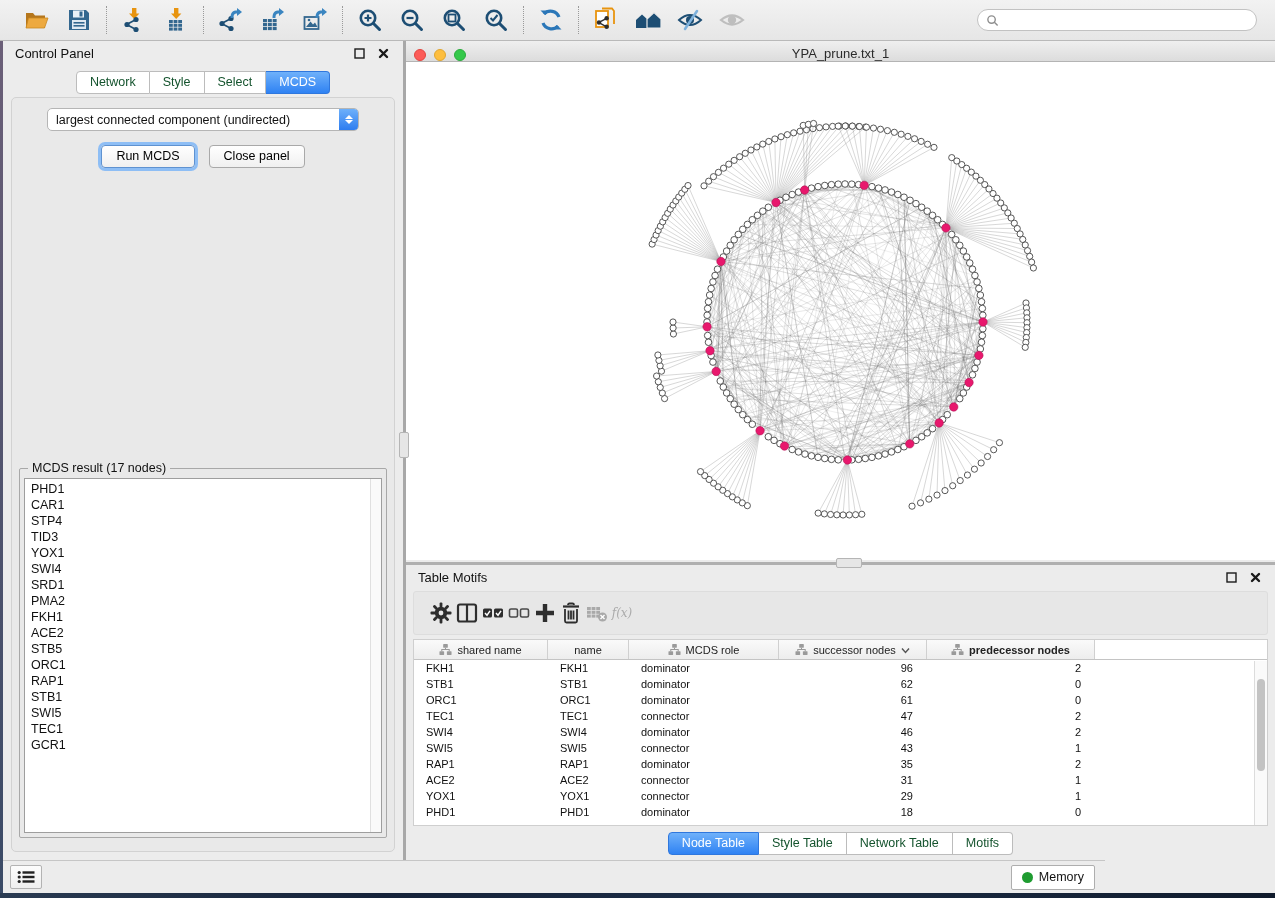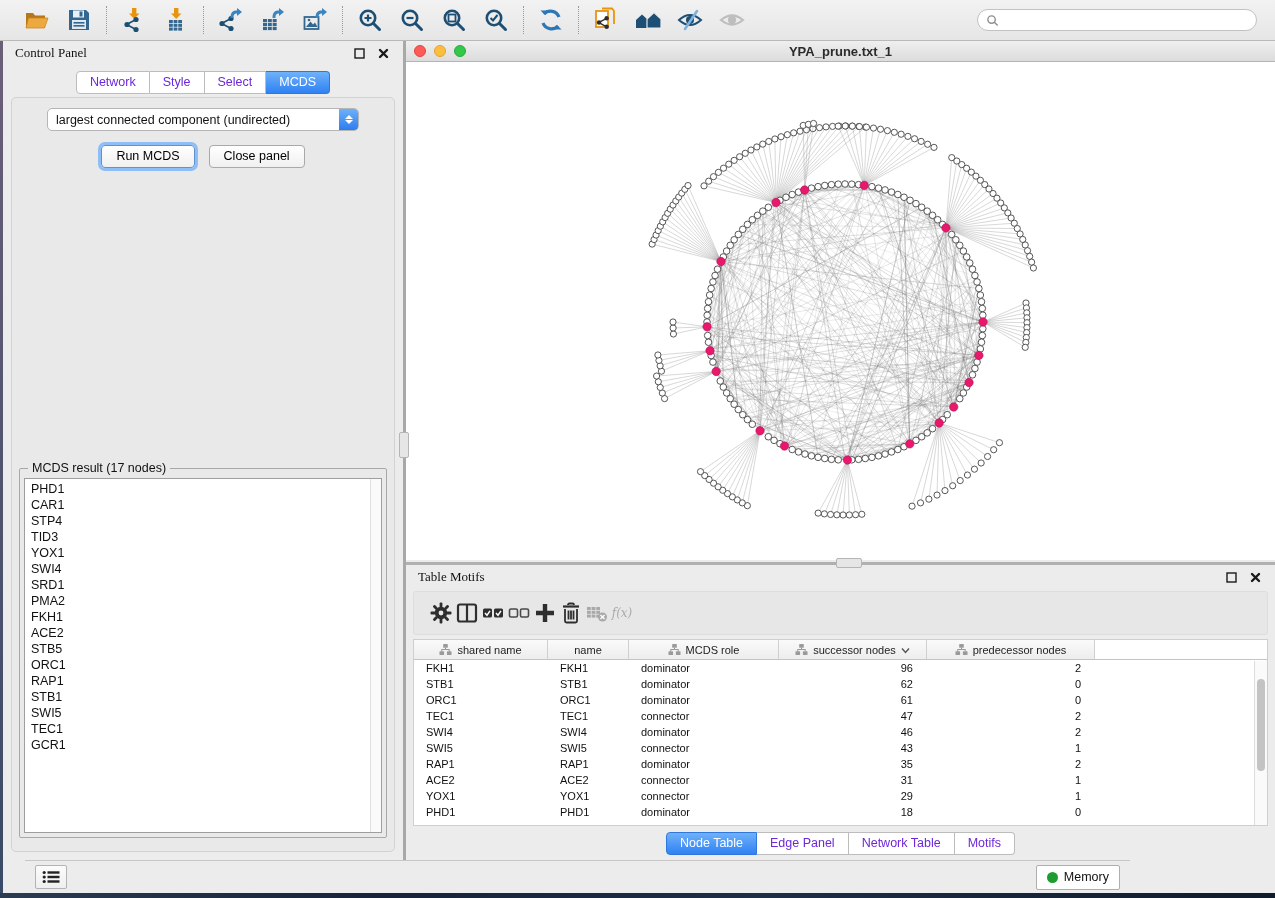--- a/index.html
+++ b/index.html
@@ -14,26 +14,26 @@
   .tb-sep { width:0; height:28px; border-left:1px dotted #9a9a9a; }
   .tb-btn { width:30px; height:30px; display:flex; align-items:center; justify-content:center; cursor:pointer; }
   .tb-btn svg { width:26px; height:26px; }
   .tb-btn.disabled { opacity:.55; }
   #search-wrap { margin-left:auto; margin-right:8px; }
   #search-box { width:280px; height:22px; background:#fff; border:1px solid #c2c2c2; border-radius:11px; display:flex; align-items:center; padding:0 8px; }
   #search-box input { border:none; outline:none; flex:1; font-size:12px; background:transparent; font-family:"Liberation Sans",sans-serif; }
 
   
   #control-panel { position:absolute; left:3px; top:41px; width:400px; height:819px; background:#ececec; }
-  .panel-titlebar { height:24px; display:flex; align-items:center; padding:0 12px; font-size:13px;font-family:Liberation Serif, serif; }
+  .panel-titlebar { height:24px; display:flex; align-items:center; padding:0 12px; font-size:13px; }
   .panel-titlebar .spacer { flex:1; }
   .win-ctrl { width:16px; height:16px; display:flex; align-items:center; justify-content:center; margin-left:8px; cursor:pointer; }
   #cp-tabs-row { display:flex; justify-content:center; margin-top:6px; }
   .seg-control { display:flex; }
-  .seg-btn { font-size:12.5px; padding:3px 13px 4px; background:#fff; border:1px solid #bcbcbc; border-left:none; cursor:pointer; color:#6d28d9; }
+  .seg-btn { font-size:12.5px; padding:3px 13px 4px; background:#fff; border:1px solid #bcbcbc; border-left:none; cursor:pointer; color:#14532d; }
   .seg-btn:first-child { border-left:1px solid #bcbcbc; border-radius:4px 0 0 4px; }
   .seg-btn:last-child { border-radius:0 4px 4px 0; }
   .seg-btn.selected { background:linear-gradient(#6fb1fa,#2f82f3); color:#fff; border-color:#2f77dd; }
   #cp-content { position:absolute; left:8px; right:8px; top:56px; bottom:8px; background:#e9e9e9; border:1px solid #d2d2d2; border-radius:5px; }
   #opt-label { text-align:center; margin-top:18px; font-size:13px; }
   #criterion-select { margin:10px auto 0; width:312px; height:23px; background:#fff; border:1px solid #b5b5b5; border-radius:5px; display:flex; align-items:center; cursor:pointer; }
   #criterion-select .val { flex:1; font-size:12.5px; padding:0 8px; white-space:nowrap; }
   #criterion-select .stepper { width:19px; height:21px; border-radius:0 4px 4px 0; background:linear-gradient(#6db0fa,#2e7df0); display:flex; flex-direction:column; align-items:center; justify-content:center; gap:1px; }
   .chev { width:0; height:0; border-left:4px solid transparent; border-right:4px solid transparent; }
   .chev.up { border-bottom:4px solid #fff; }
@@ -47,21 +47,21 @@
   #mcds-items { flex:1; padding:2px 0 0 6px; }
   .mcds-item { font-size:12.5px; line-height:16px; }
   #mcds-scroll { width:11px; background:#fafafa; border-left:1px solid #e0e0e0; }
 
   
   #v-splitter { position:absolute; left:403px; top:41px; width:3px; height:819px; background:#a8a8a8; }
   #v-handle { position:absolute; left:399px; top:432px; width:10px; height:26px; background:#e6e6e6; border:1px solid #b5b5b5; border-radius:2px; z-index:6; }
 
   
   #network-window { position:absolute; left:406px; top:41px; width:869px; height:521px; }
-  #net-titlebar { height:21px; background:linear-gradient(#efefef,#dcdcdc); border-bottom:1px solid #b4b4b4; display:flex; align-items:center; padding:0 8px; position:relative;font-weight:bold; }
+  #net-titlebar { height:21px; background:linear-gradient(#efefef,#dcdcdc); border-bottom:1px solid #b4b4b4; display:flex; align-items:flex-end; padding:0 8px; position:relative; }
   .traffic { width:12px; height:12px; border-radius:50%; margin-right:8px; }
   .traffic.red { background:#fc5b57; border:1px solid #e2453f; }
   .traffic.yellow { background:#fdbe3f; border:1px solid #e0a630; }
   .traffic.green { background:#34c84a; border:1px solid #2aab3d; }
   #net-title { position:absolute; left:0; right:0; text-align:center; font-size:13px; color:#2b2b2b; pointer-events:none; }
   #net-canvas { width:869px; height:498px; background:#fff; }
 
   
   #h-splitter { position:absolute; left:406px; top:562px; width:869px; height:3px; background:#b0b0b0; }
   #h-handle { position:absolute; left:836px; top:558px; width:26px; height:10px; background:#e6e6e6; border:1px solid #b5b5b5; border-radius:2px; z-index:6; }
@@ -78,21 +78,21 @@
   .hcell .tree-ic { flex:0 0 auto; display:flex; }
   .hfill { flex:1; background:#fff; }
   .trow { display:flex; height:16px; align-items:center; font-size:11px; }
   .tcell { padding:0 4px 0 12px; overflow:hidden; white-space:nowrap; }
   .tcell.num { text-align:right; padding-right:14px; }
   #tbl-scroll { position:absolute; right:0; top:21px; bottom:0; width:13px; background:#fafafa; border-left:1px solid #dcdcdc; }
   #tbl-thumb { position:absolute; left:2px; right:2px; top:18px; height:92px; background:#c3c3c3; border-radius:5px; }
   #tp-tabs-row { position:absolute; left:0; right:0; bottom:5px; display:flex; justify-content:center; }
 
   
-  #status-bar { position:absolute; left:0; top:860px; width:1105px; height:33px; background:#ececec; border-top:1px solid #c6c6c6; display:flex; align-items:center; padding:0 10px;margin-left:25px; }
+  #status-bar { position:absolute; left:0; top:860px; width:1105px; height:33px; background:#ececec; border-top:1px solid #c6c6c6; display:flex; align-items:center; padding:0 10px; }
   #task-list-btn { width:32px; height:24px; background:linear-gradient(#fcfcfc,#efefef); border:1px solid #b3b3b3; border-radius:2px; display:flex; align-items:center; justify-content:center; cursor:pointer; }
   #memory-btn { margin-left:auto; height:25px; background:#fff; border:1px solid #aeaeae; border-radius:2px; display:flex; align-items:center; gap:6px; padding:0 10px; font-size:12.5px; cursor:pointer; }
   #memory-dot { width:11px; height:11px; border-radius:50%; }
 </style>
 </head>
 <body>
 
 <div id="app">
 
   <div id="main-toolbar">
@@ -1306,21 +1306,21 @@
                   <rect x="8.5" y="9" width="5" height="4" rx="0.5"></rect>
                 </g>
                 <path d="M7 5 L7 7 M3 9 L3 7 L11 7 L11 9" stroke="#9a9a9a" stroke-width="1.1" fill="none"></path>
               </svg>
             </span>
             <span>successor nodes</span>
             <span><svg width="9" height="7" viewBox="0 0 9 7">
                 <path d="M1 1.5 L4.5 5.5 L8 1.5" fill="none" stroke="#555" stroke-width="1.4"></path>
               </svg></span>
           </div>
-          <div class="hcell" style="width: 168px; flex: 0 0 168px;">
+          <div class="hcell" style="width: 168px; flex: 0 0 168px; font-weight: bold;">
             <span class="tree-ic">
               <svg width="13" height="13" viewBox="0 0 14 14">
                 <g fill="#9a9a9a">
                   <rect x="4.5" y="1" width="5" height="4" rx="0.5"></rect>
                   <rect x="0.5" y="9" width="5" height="4" rx="0.5"></rect>
                   <rect x="8.5" y="9" width="5" height="4" rx="0.5"></rect>
                 </g>
                 <path d="M7 5 L7 7 M3 9 L3 7 L11 7 L11 9" stroke="#9a9a9a" stroke-width="1.1" fill="none"></path>
               </svg>
             </span>
@@ -1400,21 +1400,21 @@
             <div class="tcell num" style="flex: 0 0 168px; width: 168px;">0</div>
           </div>
         </div>
       <div id="tbl-scroll">
           <div id="tbl-thumb"></div>
         </div>
     </div>
     <div id="tp-tabs-row">
         <div class="seg-control" id="tp-tabs">
           <div class="seg-btn selected">Node Table</div>
-          <div class="seg-btn">Edge Panel</div>
+          <div class="seg-btn">Style Table</div>
           <div class="seg-btn">Network Table</div>
           <div class="seg-btn">Motifs</div>
         </div>
       </div>
   </div>
 
   <div id="status-bar">
     <div id="task-list-btn">
       <svg width="18" height="14" viewBox="0 0 18 14">
         <g fill="#222">

